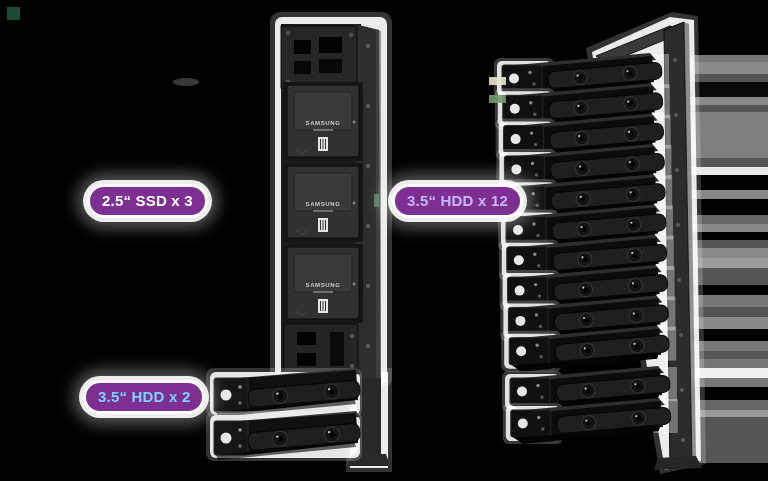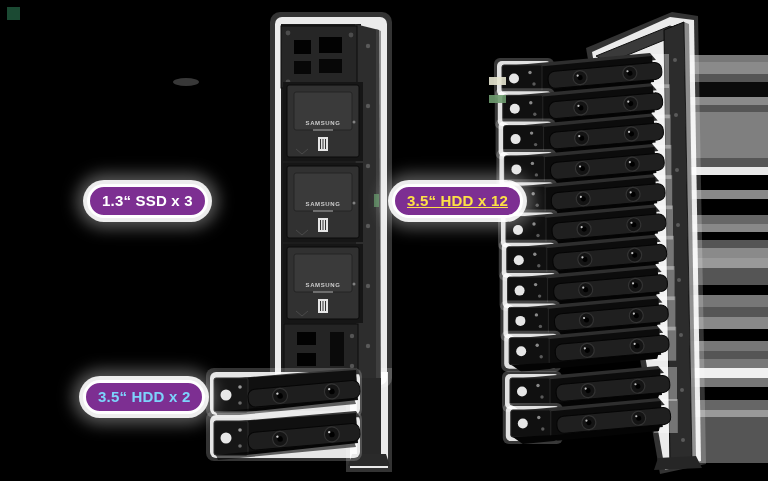--- a/index.html
+++ b/index.html
@@ -477,16 +477,16 @@
     </g>
 
     <g>
       <rect x="7" y="7" width="13" height="13" fill="#1b4a33"></rect>
       <rect x="489" y="77" width="17" height="8" fill="#e6e4cf" opacity="0.9"></rect>
       <rect x="489" y="95" width="17" height="8" fill="#6f9c70" opacity="0.9"></rect>
       <rect x="374" y="194" width="5" height="13" fill="#5d8f62" opacity="0.8"></rect>
     </g>
   </svg>
 
-  <div class="badge" id="badge-ssd3" style="background: rgb(125, 47, 146); border-color: rgb(255, 255, 255); color: rgb(255, 255, 255);">1.3“ SSD x 3</div>
-  <div class="badge" id="badge-hdd12" style="background: rgb(125, 47, 146); border-color: rgb(255, 255, 255); color: #fde047; text-decoration: underline;">3.5“ HDD x 12</div>
+  <div class="badge" id="badge-ssd3" style="background: rgb(125, 47, 146); border-color: rgb(255, 255, 255); color: rgb(255, 255, 255);">2.5“ SSD x 3</div>
+  <div class="badge" id="badge-hdd12" style="background: rgb(125, 47, 146); border-color: rgb(255, 255, 255); color: #c4b5fd;">3.5“ HDD x 12</div>
   <div class="badge" id="badge-hdd2" style="background: rgb(125, 47, 146); border-color: rgb(255, 255, 255); color: #7dd3fc;">3.5“ HDD x 2</div>
 </div>
 
 </body></html>

